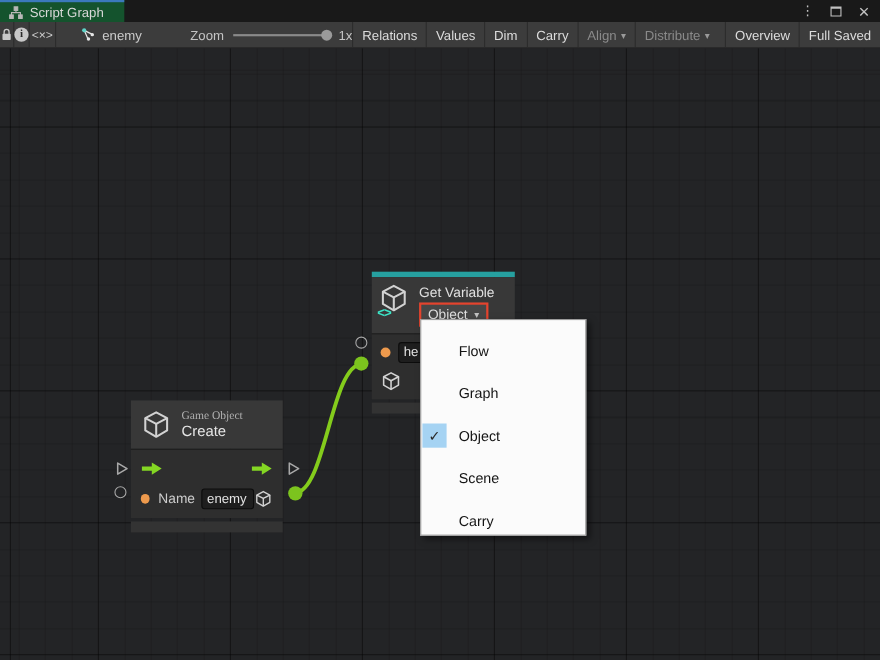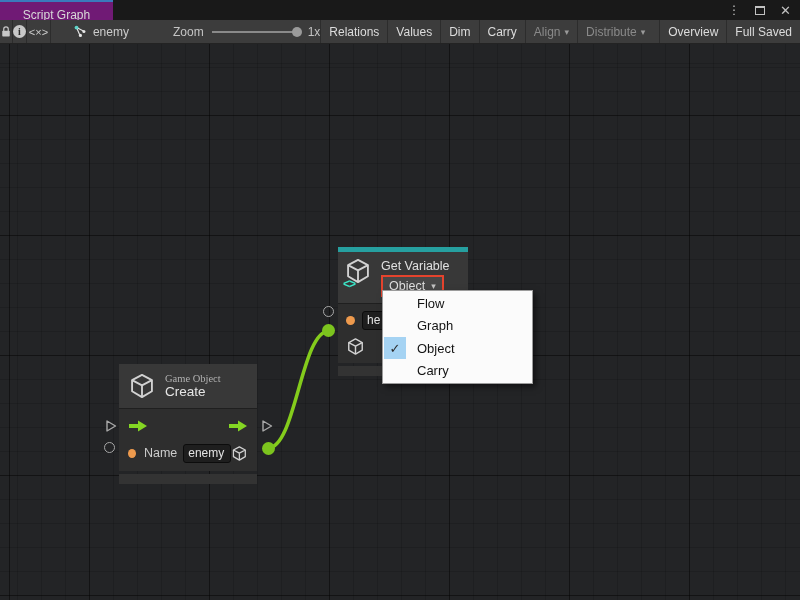--- a/index.html
+++ b/index.html
@@ -3,22 +3,22 @@
 <meta charset="utf-8">
 <style>
   * { margin:0; padding:0; box-sizing:border-box; }
   html,body { width:800px; height:600px; overflow:hidden; background:#191919;
               font-family:"Liberation Sans", sans-serif; }
   .window { position:relative; width:800px; height:600px; background:#191919; }
 
   
   .tabbar { position:absolute; left:0; top:0; width:800px; height:20px; background:#191919;
             display:flex; align-items:stretch; }
-  .tab { width:113px; background:#701a75; border-top:2px solid #3b79bc;
-         display:flex; align-items:center; gap:6px; padding:0 8px;flex-direction:column; }
+  .tab { width:113px; background:#14532d; border-top:2px solid #3b79bc;
+         display:flex; align-items:center; gap:6px; padding:0 8px; }
   .tab-label { color:#d8d8d8; font-size:12px; white-space:nowrap; }
   .win-controls { margin-left:auto; display:flex; align-items:center; gap:15px; padding-right:9px; color:#c2c2c2; }
   .kebab { font-size:12px; letter-spacing:0; }
   .maxbox { width:10px; height:9px; border:1px solid #c2c2c2; border-top:2px solid #c2c2c2; display:inline-block; }
   .closex { font-size:13px; }
 
   
   .toolbar { position:absolute; left:0; top:20px; width:800px; height:24px; background:#3c3c3c;
              border-bottom:1px solid #232323; display:flex; align-items:stretch;
              font-size:12px; color:#dcdcdc; }
@@ -92,21 +92,21 @@
 
   
   .xport { position:absolute; z-index:3; }
   .circle-port { width:11px; height:11px; border:1.5px solid #a8a8a8; border-radius:50%; background:transparent; }
   .green-dot { width:13px; height:13px; border-radius:50%; background:#7cc41e; }
 
   
   .ctx-menu { position:absolute; left:382px; top:246px; width:151px; z-index:10;
               background:#fbfbfb; border:1px solid #9b9b9b; padding:1px;
               box-shadow:3px 3px 6px rgba(0,0,0,0.5); }
-  .ctx-item { height:22.5px; display:flex; align-items:center; color:#141414; font-size:13px; cursor:default; }
+  .ctx-item { height:22.5px; display:flex; align-items:center; color:#141414; font-size:13px; cursor:default;margin-top:16px; }
   .ctx-check { width:22px; height:22px; margin-right:11px; display:flex; align-items:center; justify-content:center;
                font-size:13px; color:#2b2b2b; }
   .ctx-item.checked .ctx-check { background:#a5d3f3; }
 </style>
 </head>
 <body>
 
 <div class="window">
 
   <div class="tabbar">
@@ -291,18 +291,22 @@
       <div class="ctx-item">
         <span class="ctx-check"></span>
         <span>Graph</span>
       </div>
       <div class="ctx-item checked">
         <span class="ctx-check">✓</span>
         <span>Object</span>
       </div>
       <div class="ctx-item">
         <span class="ctx-check"></span>
+        <span>Scene</span>
+      </div>
+      <div class="ctx-item">
+        <span class="ctx-check"></span>
         <span>Carry</span>
       </div>
     </div>
 
   </div>
 </div>
 
 </body></html>

